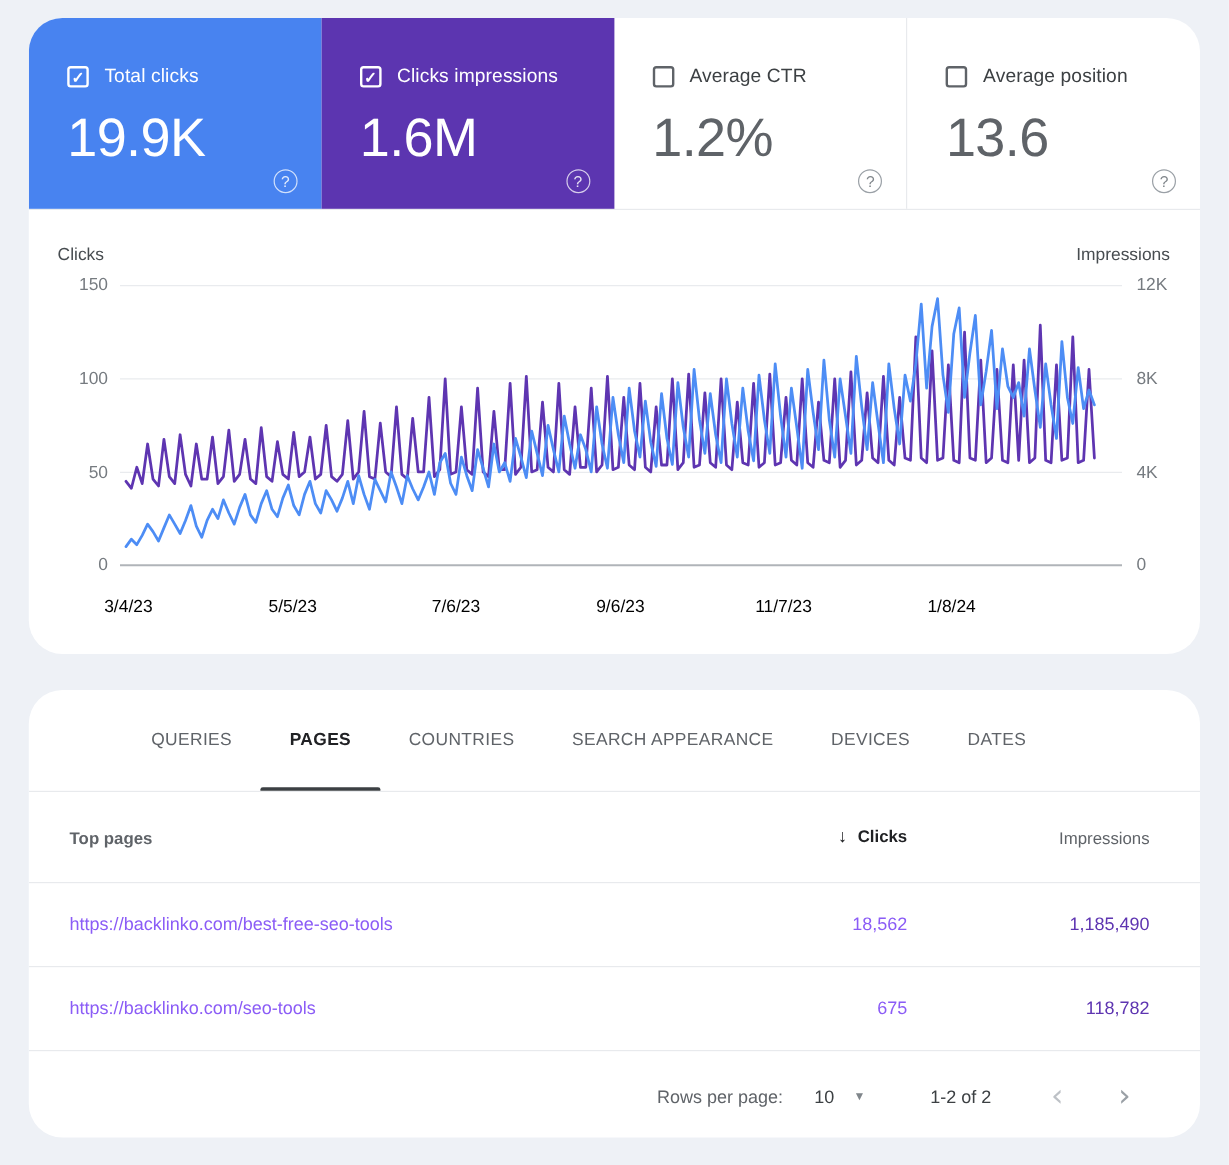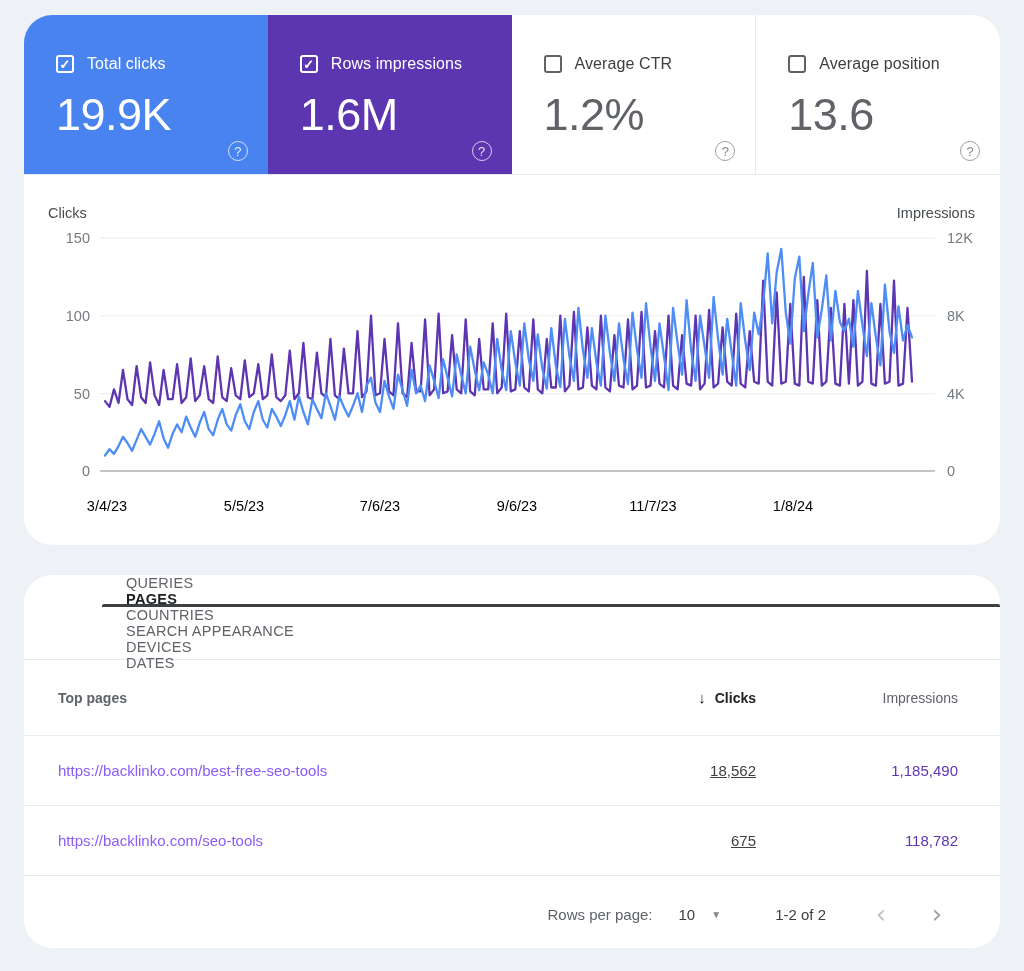--- a/index.html
+++ b/index.html
@@ -68,21 +68,20 @@
     position: absolute; top: 293px; width: 80px; text-align: center;
     font-size: 14.5px; color: #000000;
   }
 
   
   .tabs {
     display: flex; align-items: stretch;
     height: 85px;
     padding-left: 78px;
     border-bottom: 1px solid #e8eaed;
-    flex-direction: column;
   }
   .tab {
     position: relative;
     display: flex; align-items: center;
     padding: 0 24px;
     font-size: 14.5px; letter-spacing: 0.3px;
     color: #5f6368;
     cursor: pointer;
     white-space: nowrap;
   }
@@ -97,21 +96,21 @@
   .trow .col-url { flex: 1 1 auto; }
   .trow .col-clicks { width: 180px; text-align: right; flex: none; }
   .trow .col-impr { width: 202px; text-align: right; flex: none; }
   .thead { height: 75px; align-items: center; }
   .thead .col-url { font-size: 14px; font-weight: 700; color: #5f6368; }
   .thead .col-clicks { font-size: 14px; font-weight: 700; color: #202124; }
   .thead .col-impr { font-size: 14px; color: #5f6368; }
   .sort-arrow { font-weight: 400; font-size: 15px; color: #202124; margin-right: 9px; display: inline-block; }
   .tbody-row { height: 70px; border-top: 1px solid #e8eaed; cursor: pointer; }
   .tbody-row .col-url { font-size: 15px; color: #8b5cf6; }
-  .tbody-row .col-clicks { font-size: 15px; color: #404040; text-decoration: underline; }
+  .tbody-row .col-clicks { font-size: 15px; color: #8b5cf6; }
   .tbody-row .col-impr { font-size: 15px; color: #5e35b1; }
 
   
   .tfoot {
     height: 77px;
     border-top: 1px solid #e8eaed;
     display: flex; align-items: center; justify-content: flex-end;
     padding-right: 48px;
     font-size: 15px; color: #5f6368;
   }
@@ -139,21 +138,21 @@
         <span class="checkbox">✓</span>
         <span class="card-label">Total clicks</span>
       </div>
       <div class="card-value">19.9K</div>
       <span class="help-icon">?</span>
     </div>
 
     <div class="card colored" style="background:#5c35b0">
       <div class="card-check-row">
         <span class="checkbox">✓</span>
-        <span class="card-label">Rows impressions</span>
+        <span class="card-label">Clicks impressions</span>
       </div>
       <div class="card-value">1.6M</div>
       <span class="help-icon">?</span>
     </div>
 
     <div class="card plain divider-right">
       <div class="card-check-row">
         <span class="checkbox"></span>
         <span class="card-label">Average CTR</span>
       </div>

